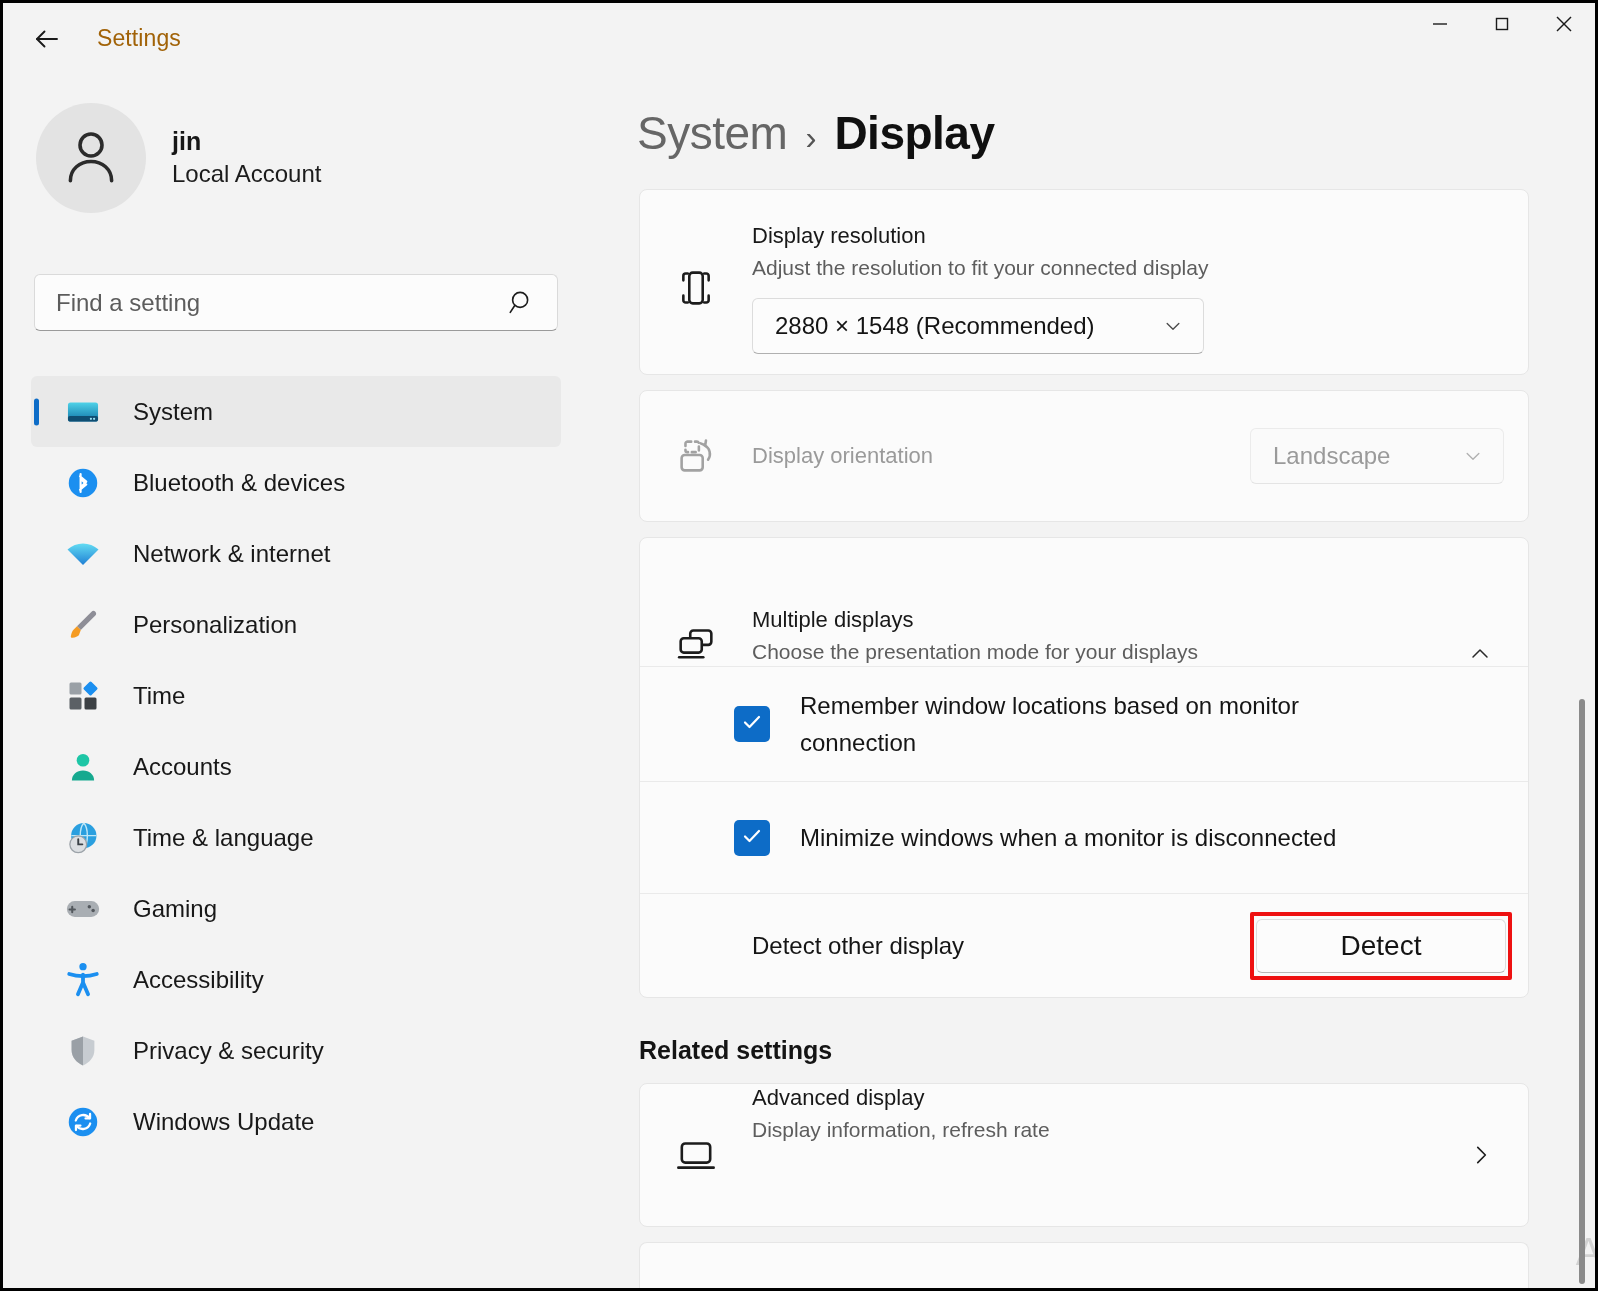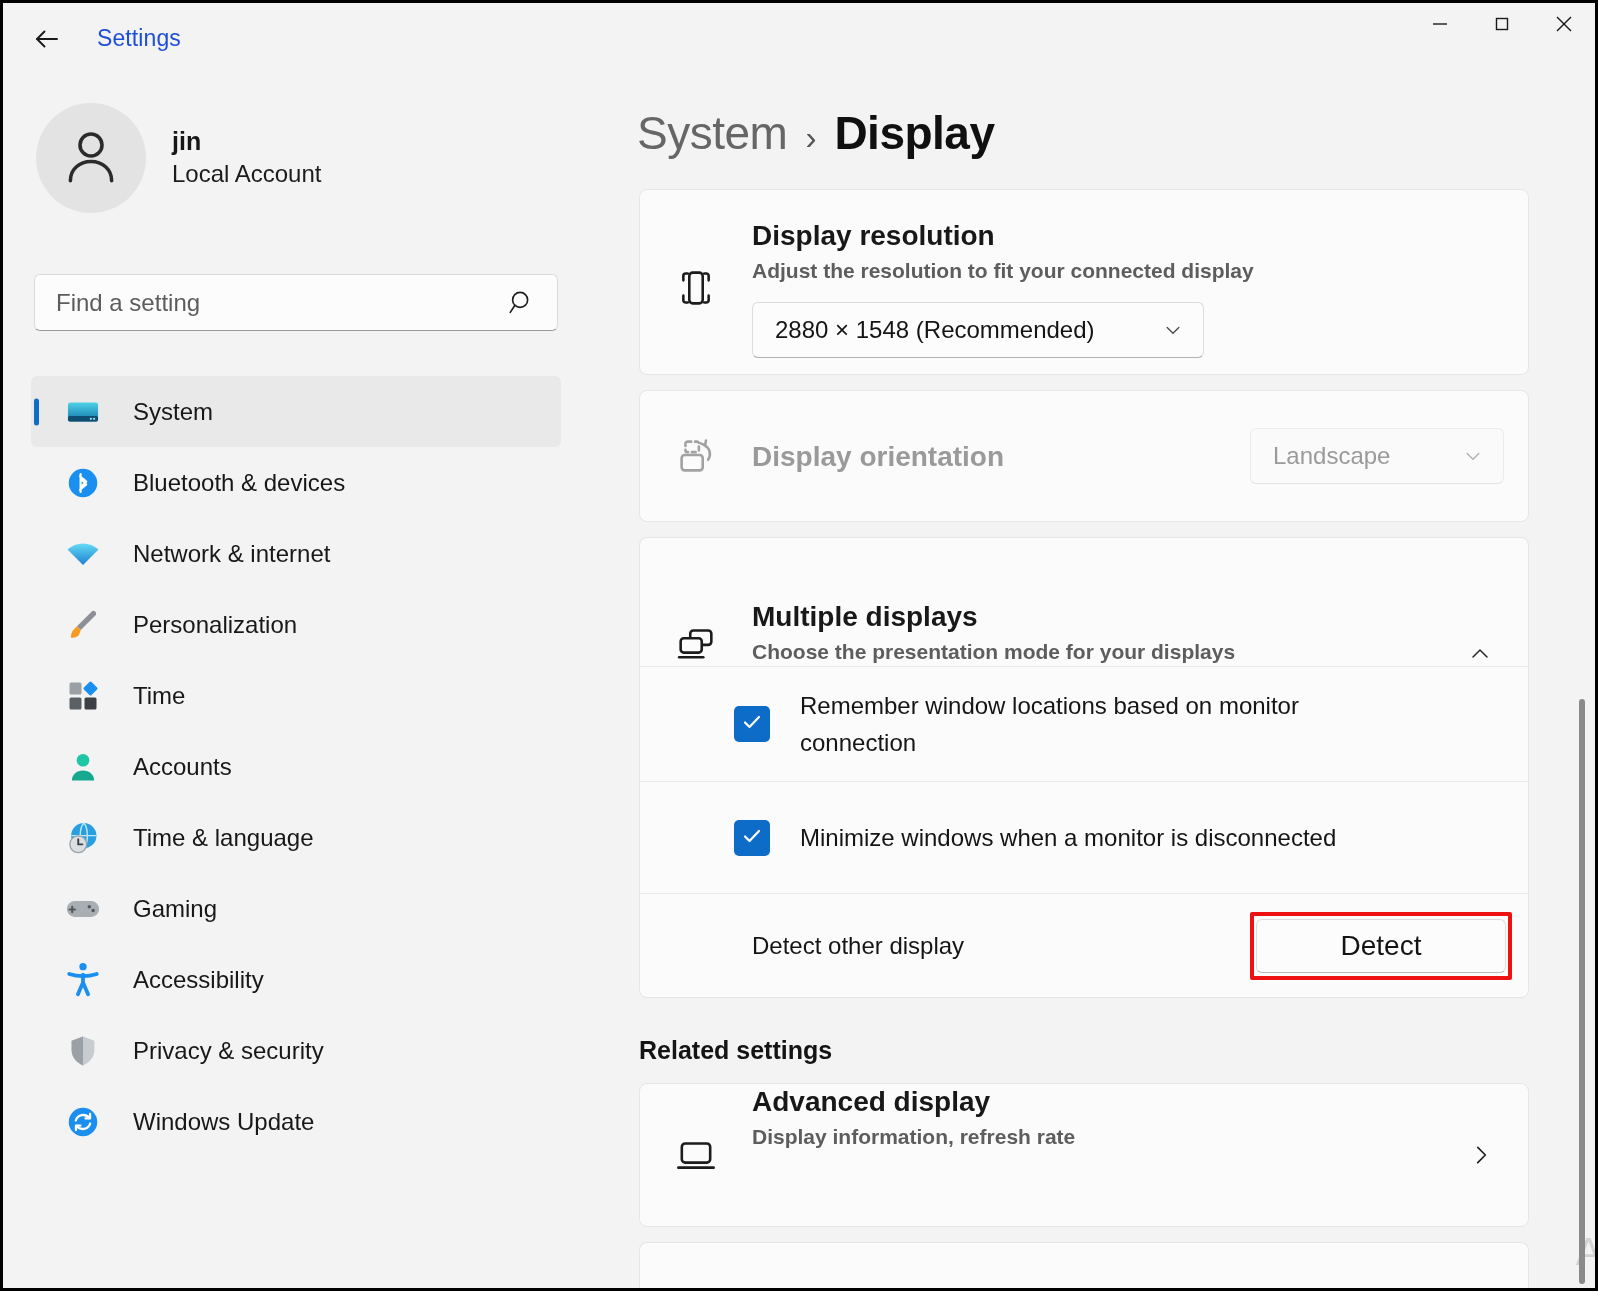--- a/index.html
+++ b/index.html
@@ -24,21 +24,21 @@
   }
   .back-btn {
     position: absolute; left: 22px; top: 16px;
     width: 44px; height: 40px;
     display: flex; align-items: center; justify-content: center;
     border-radius: 5px; cursor: pointer;
   }
   .back-btn svg { display: block; }
   .app-title {
     position: absolute; left: 94px; top: 22px;
-    font-size: 23px; color: #1d4ed8; letter-spacing: .1px;
+    font-size: 23px; color: #a16207; letter-spacing: .1px;
   }
   .wincontrols { position: absolute; right: 0; top: 0; height: 46px; display: flex; }
   .wc { width: 62px; height: 46px; display: flex; align-items: center; justify-content: center; cursor: pointer; }
 
   
   .sidebar { position: absolute; left: 0; top: 70px; width: 610px; height: 1215px; }
   .profile { position: absolute; left: 33px; top: 30px; display: flex; align-items: center; }
   .avatar {
     width: 110px; height: 110px; border-radius: 50%;
     background: #e3e3e3; display: flex; align-items: center; justify-content: center;
@@ -80,22 +80,22 @@
 
   .cards { position: absolute; left: 26px; top: 116px; width: 890px; }
 
   .card {
     background: #fbfbfb; border: 1px solid #e6e6e6;
     border-radius: 8px; margin-bottom: 15px; position: relative;
   }
 
   .leadicon { width: 112px; flex: 0 0 112px; display: flex; align-items: center; justify-content: center; }
   .rowtext { flex: 1; }
-  .rowtitle { font-size: 28px; color: #181818; line-height: 1.25; font-weight: bold; }
-  .rowsub { font-size: 21px; color: #5d5d5d; line-height: 1.35; margin-top: 4px; font-weight: bold; }
+  .rowtitle { font-size: 22px; color: #181818; line-height: 1.25; }
+  .rowsub { font-size: 21px; color: #5d5d5d; line-height: 1.35; margin-top: 4px; }
 
   
   .card-resolution { height: 186px; overflow: hidden; }
   .card-resolution .inner { display: flex; align-items: center; height: 100%; padding-top: 12px; }
   .combo {
     background: #fcfcfc; border: 1px solid #dcdcdc; border-bottom-color: #b0b0b0;
     border-radius: 6px; height: 56px; display: inline-flex; align-items: center;
     padding: 0 0 0 22px; min-width: 452px; justify-content: space-between;
     cursor: pointer; margin-top: 16px;
   }

